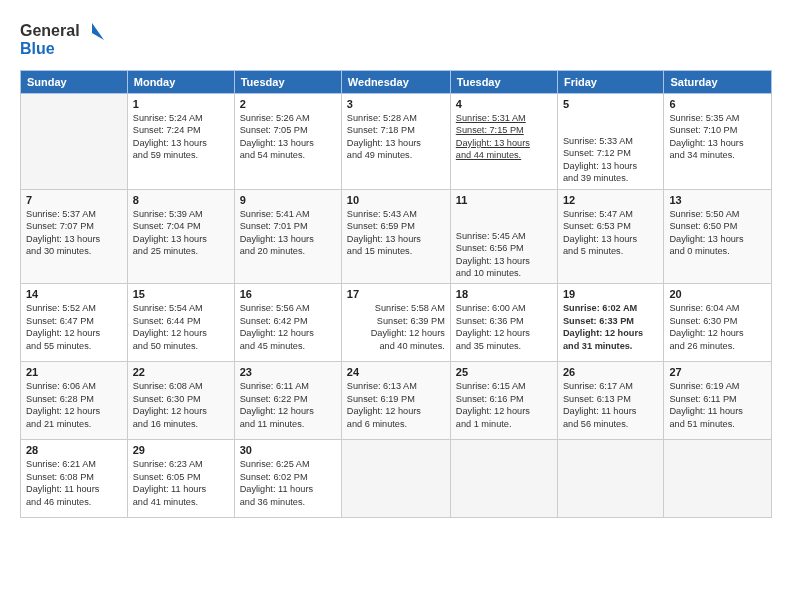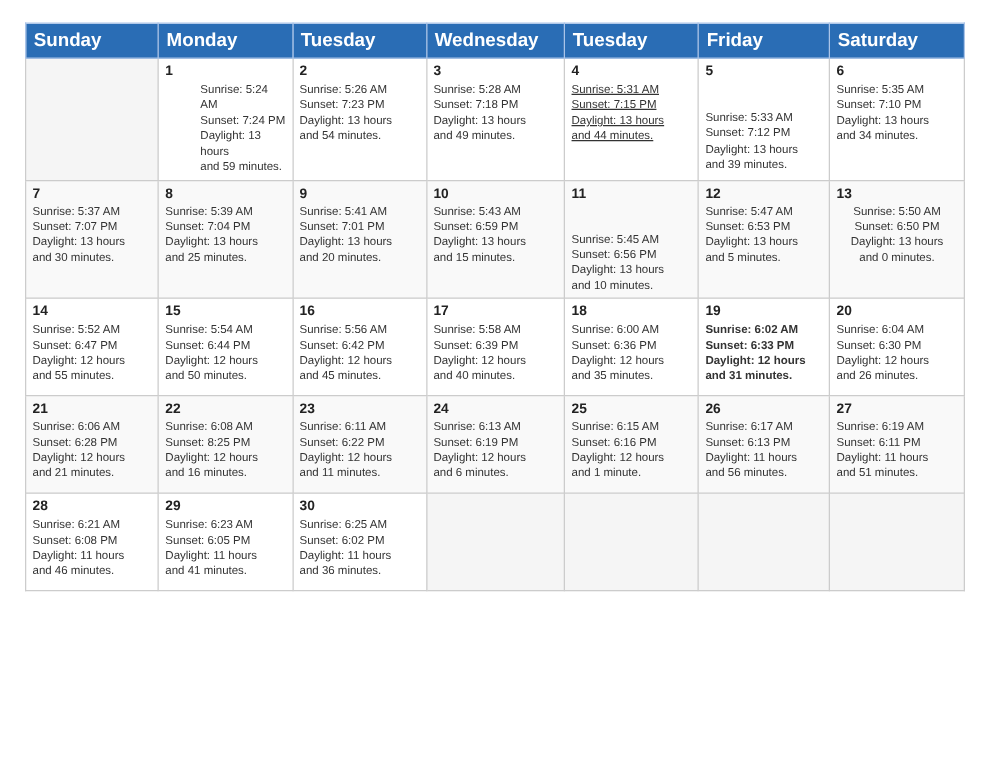--- a/index.html
+++ b/index.html
@@ -41,21 +41,21 @@
     .calendar-table {
       width: 100%;
       border-collapse: collapse;
       font-size: 10px;
     }
     .calendar-table thead tr th {
       background-color: #2a6db5;
       color: #fff;
       text-align: left;
       padding: 5px 6px;
-      font-size: 15px;
+      font-size: 11px;
       font-weight: bold;
       border: 1px solid #aac4e8;
     }
     .calendar-table tbody tr td {
       vertical-align: top;
       padding: 4px 5px;
       border: 1px solid #ccc;
       width: 113px;
       height: 78px;
       background: #fff;
@@ -76,47 +76,60 @@
       line-height: 1.35;
     }
     td.empty {
       background: #f5f5f5 !important;
     }
   </style>
 </head>
 <body>
 
 <div class="page">
+  <div class="header">
+    <div class="logo">
+        <svg width="90" height="42" viewBox="0 0 90 42">
+          <text x="0" y="18" font-size="16" font-weight="bold" fill="#333" font-family="Arial">General</text>
+          <text x="0" y="36" font-size="16" font-weight="bold" fill="#1a6bbf" font-family="Arial">Blue</text>
+          <polygon points="72,5 84,22 72,15" fill="#1a6bbf"></polygon>
+        </svg>
+      </div>
+    <div class="title-block">
+      <div class="month-title"></div>
+      <div class="subtitle"></div>
+    </div>
+  </div>
 
   <table class="calendar-table">
     <thead>
       <tr>
       <th>Sunday</th>
           <th>Monday</th>
           <th>Tuesday</th>
           <th>Wednesday</th>
           <th>Tuesday</th>
           <th>Friday</th>
           <th>Saturday</th>
         </tr>
     </thead>
     <tbody id="calendar-body">
     <tr>
           <td class="empty"></td>
           <td>
             <span class="day-num">1</span>
-            <div class="day-info" style="white-space: pre-line; margin-left: 28px;">Sunrise: 5:24 AM
+            <div class="day-info" style="white-space: pre-line;">Sunrise: 5:24 AM
 Sunset: 7:24 PM
 Daylight: 13 hours
 and 59 minutes.</div>
           </td>
           <td>
             <span class="day-num">2</span>
             <div class="day-info" style="white-space: pre-line;">Sunrise: 5:26 AM
-Sunset: 7:23 PM
+Sunset: 7:05 PM
 Daylight: 13 hours
 and 54 minutes.</div>
           </td>
           <td>
             <span class="day-num">3</span>
             <div class="day-info" style="white-space: pre-line;">Sunrise: 5:28 AM
 Sunset: 7:18 PM
 Daylight: 13 hours
 and 49 minutes.</div>
           </td>
@@ -180,21 +193,21 @@
           </td>
           <td>
             <span class="day-num">12</span>
             <div class="day-info" style="white-space: pre-line;">Sunrise: 5:47 AM
 Sunset: 6:53 PM
 Daylight: 13 hours
 and 5 minutes.</div>
           </td>
           <td>
             <span class="day-num">13</span>
-            <div class="day-info" style="white-space: pre-line; text-align: center;">Sunrise: 5:50 AM
+            <div class="day-info" style="white-space: pre-line;">Sunrise: 5:50 AM
 Sunset: 6:50 PM
 Daylight: 13 hours
 and 0 minutes.</div>
           </td>
         </tr>
         <tr>
           <td>
             <span class="day-num">14</span>
             <div class="day-info" style="white-space: pre-line;">Sunrise: 5:52 AM
 Sunset: 6:47 PM
@@ -210,21 +223,21 @@
           </td>
           <td>
             <span class="day-num">16</span>
             <div class="day-info" style="white-space: pre-line;">Sunrise: 5:56 AM
 Sunset: 6:42 PM
 Daylight: 12 hours
 and 45 minutes.</div>
           </td>
           <td>
             <span class="day-num">17</span>
-            <div class="day-info" style="white-space: pre-line;">Sunrise: 5:58 AM
+            <div class="day-info" style="white-space: pre-line; text-align: right;">Sunrise: 5:58 AM
 Sunset: 6:39 PM
 Daylight: 12 hours
 and 40 minutes.</div>
           </td>
           <td>
             <span class="day-num">18</span>
             <div class="day-info" style="white-space: pre-line;">Sunrise: 6:00 AM
 Sunset: 6:36 PM
 Daylight: 12 hours
 and 35 minutes.</div>
@@ -248,21 +261,21 @@
           <td>
             <span class="day-num">21</span>
             <div class="day-info" style="white-space: pre-line;">Sunrise: 6:06 AM
 Sunset: 6:28 PM
 Daylight: 12 hours
 and 21 minutes.</div>
           </td>
           <td>
             <span class="day-num">22</span>
             <div class="day-info" style="white-space: pre-line;">Sunrise: 6:08 AM
-Sunset: 8:25 PM
+Sunset: 6:30 PM
 Daylight: 12 hours
 and 16 minutes.</div>
           </td>
           <td>
             <span class="day-num">23</span>
             <div class="day-info" style="white-space: pre-line;">Sunrise: 6:11 AM
 Sunset: 6:22 PM
 Daylight: 12 hours
 and 11 minutes.</div>
           </td>

